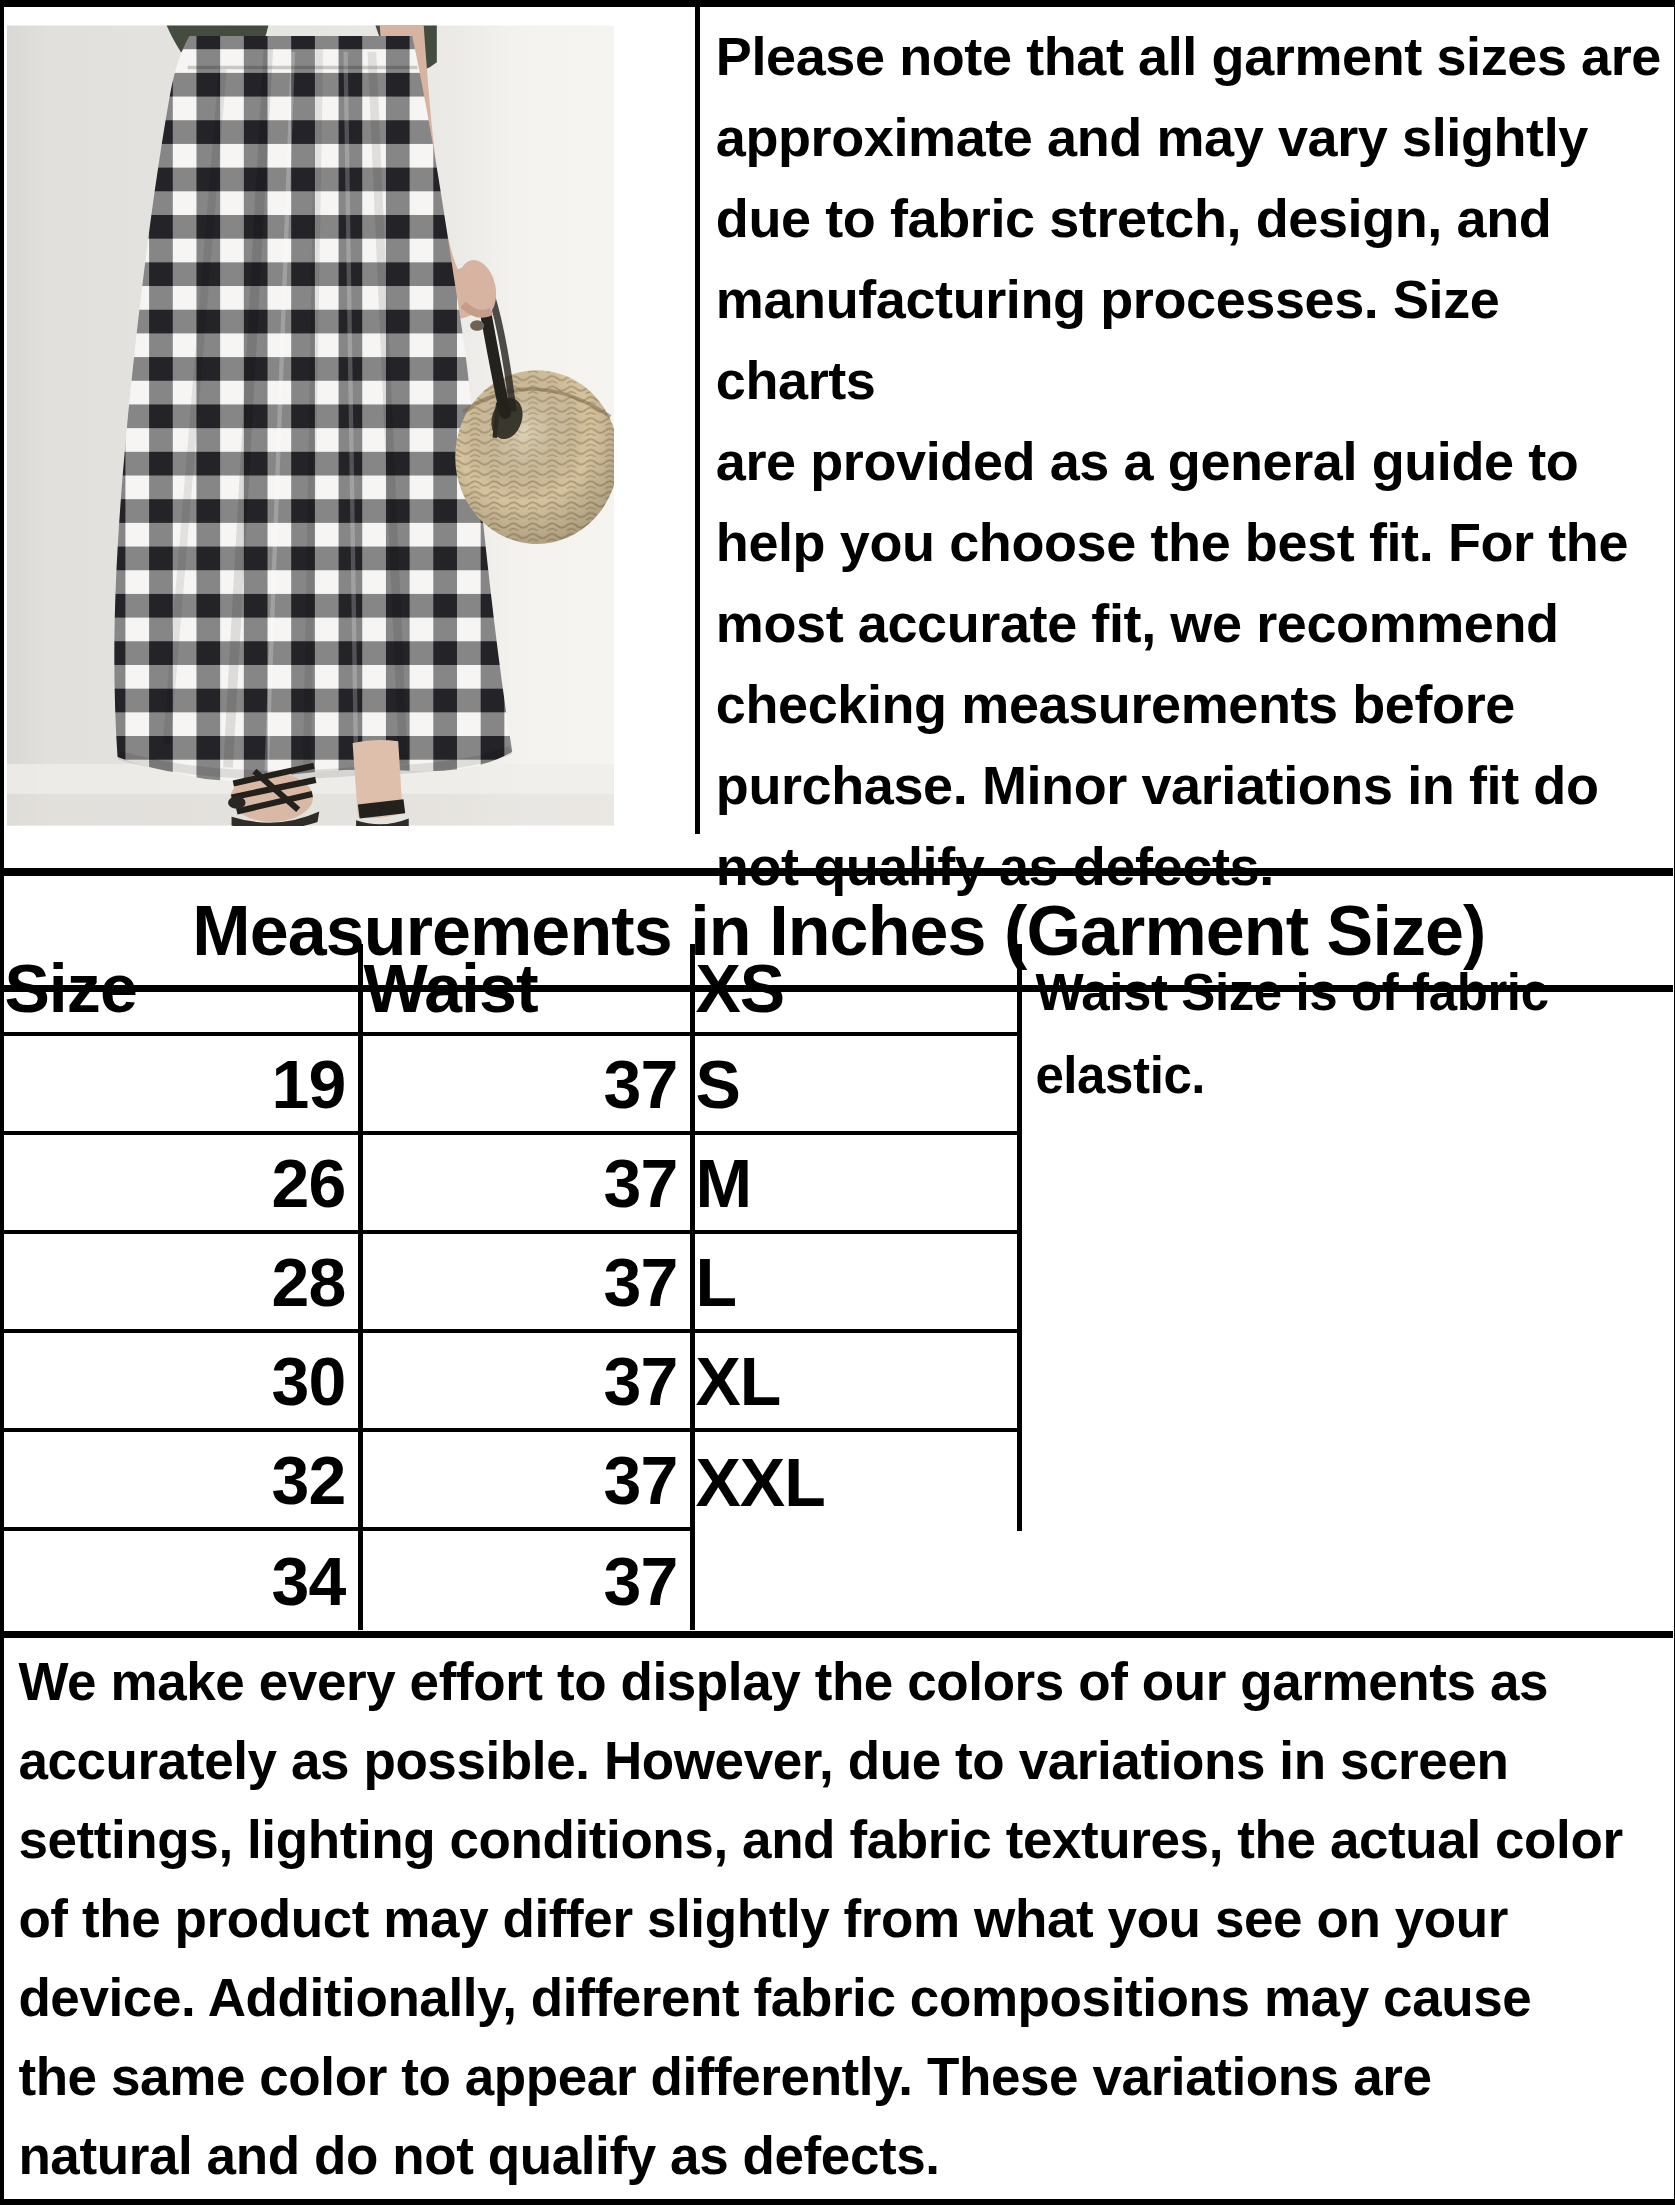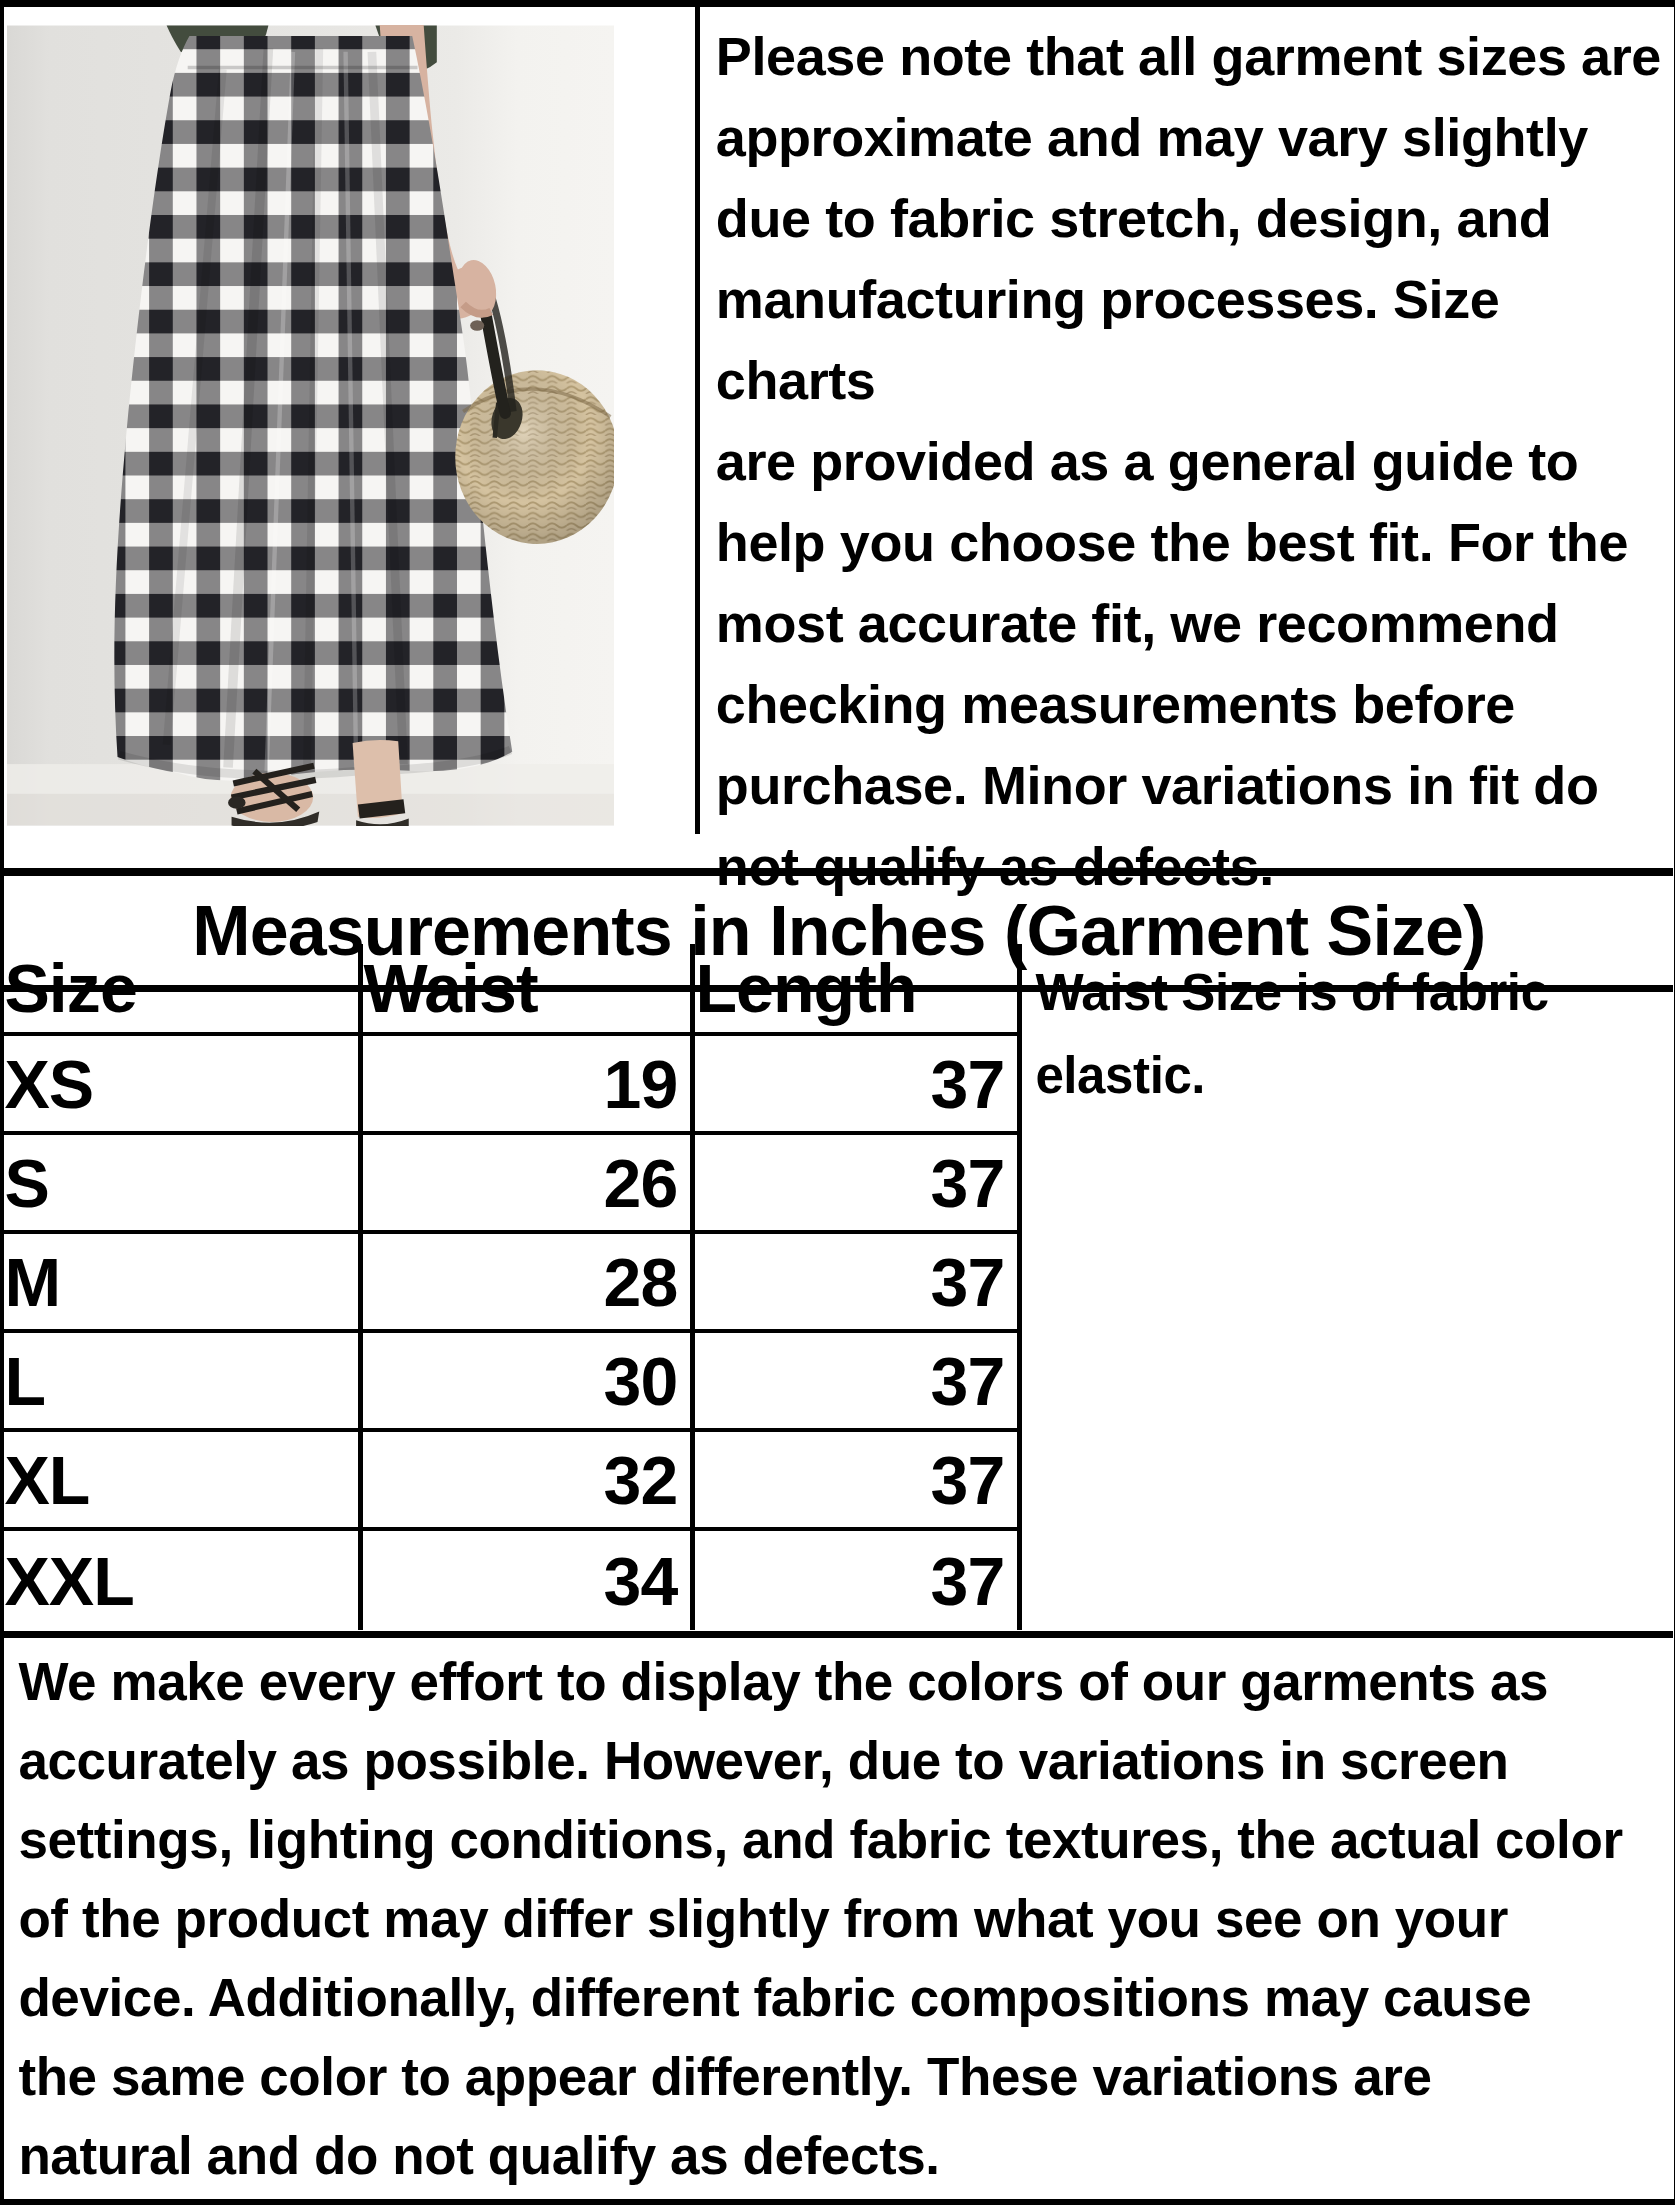--- a/index.html
+++ b/index.html
@@ -171,21 +171,20 @@
 not qualify as defects.</div>
 
   <div class="title-row">Measurements in Inches (Garment Size)</div>
 
   <div class="m-table">
     <div class="note-cell">Waist Size is of fabric
 elastic.</div>
 
     <div class="cell">Size</div>
     <div class="cell">Waist</div>
-    <div class="cell">Length</div>
 
     <div class="cell">XS</div>
     <div class="cell num">19</div>
     <div class="cell num">37</div>
 
     <div class="cell">S</div>
     <div class="cell num">26</div>
     <div class="cell num">37</div>
 
     <div class="cell">M</div>

